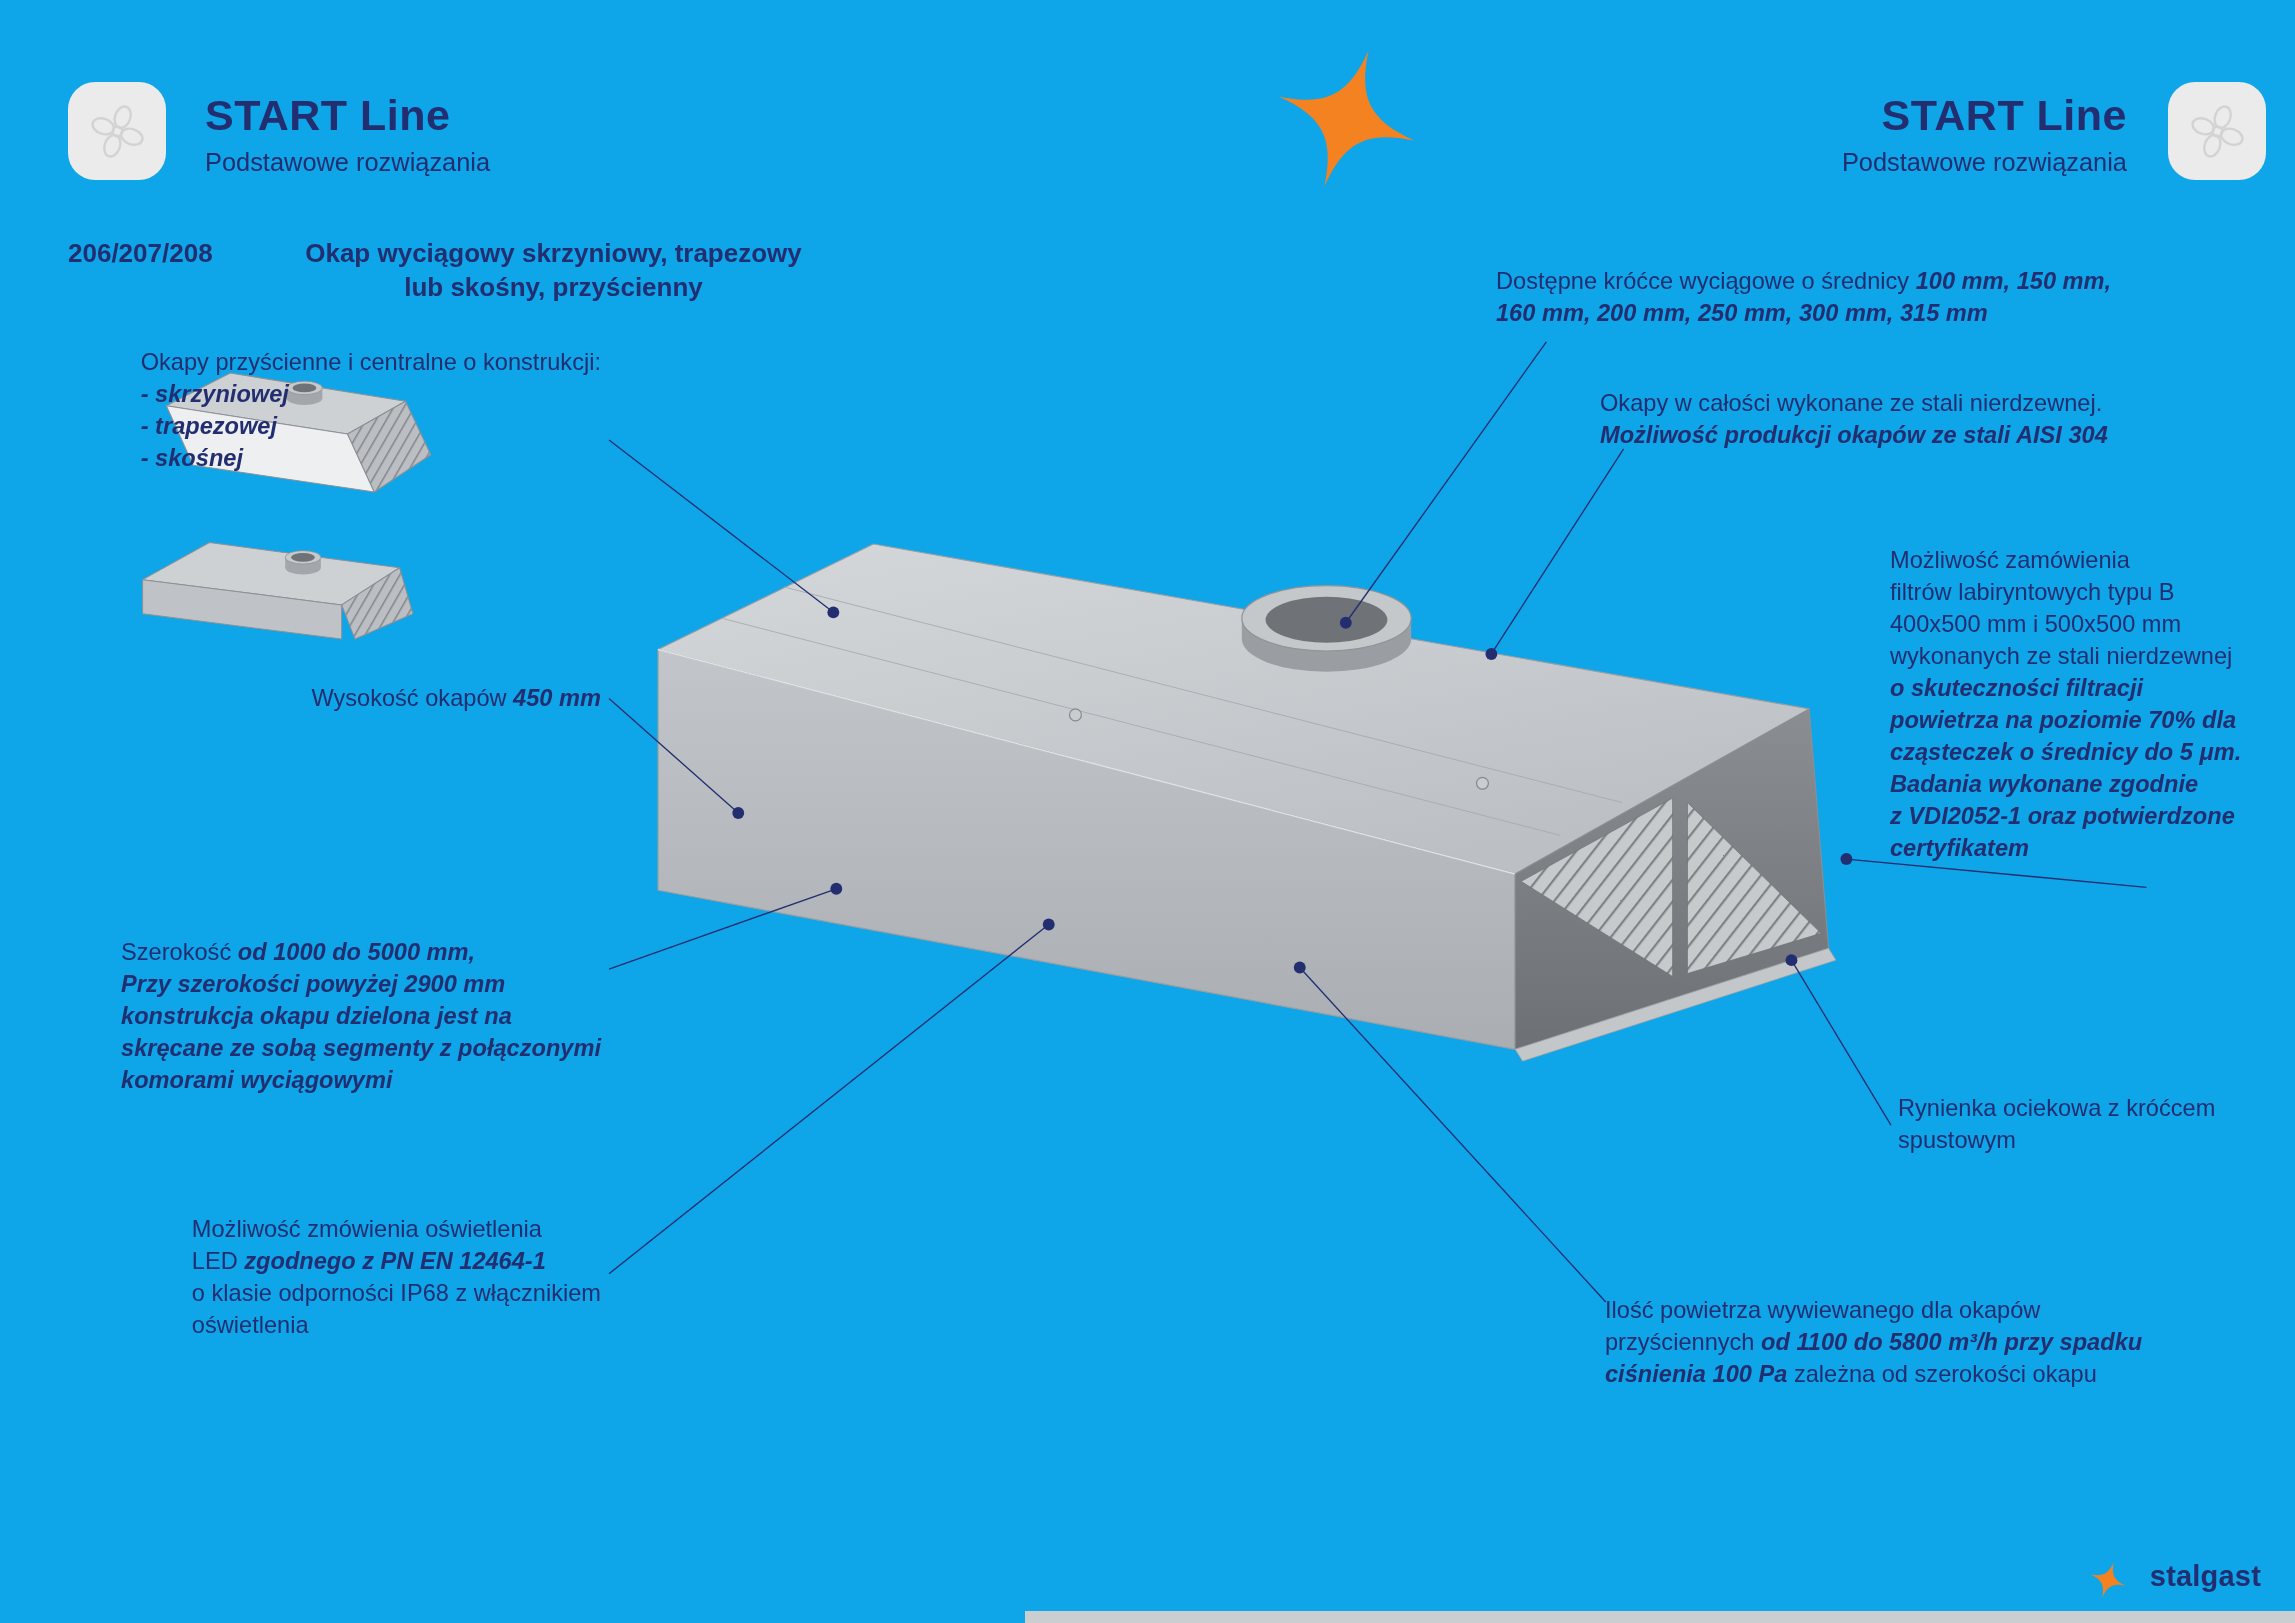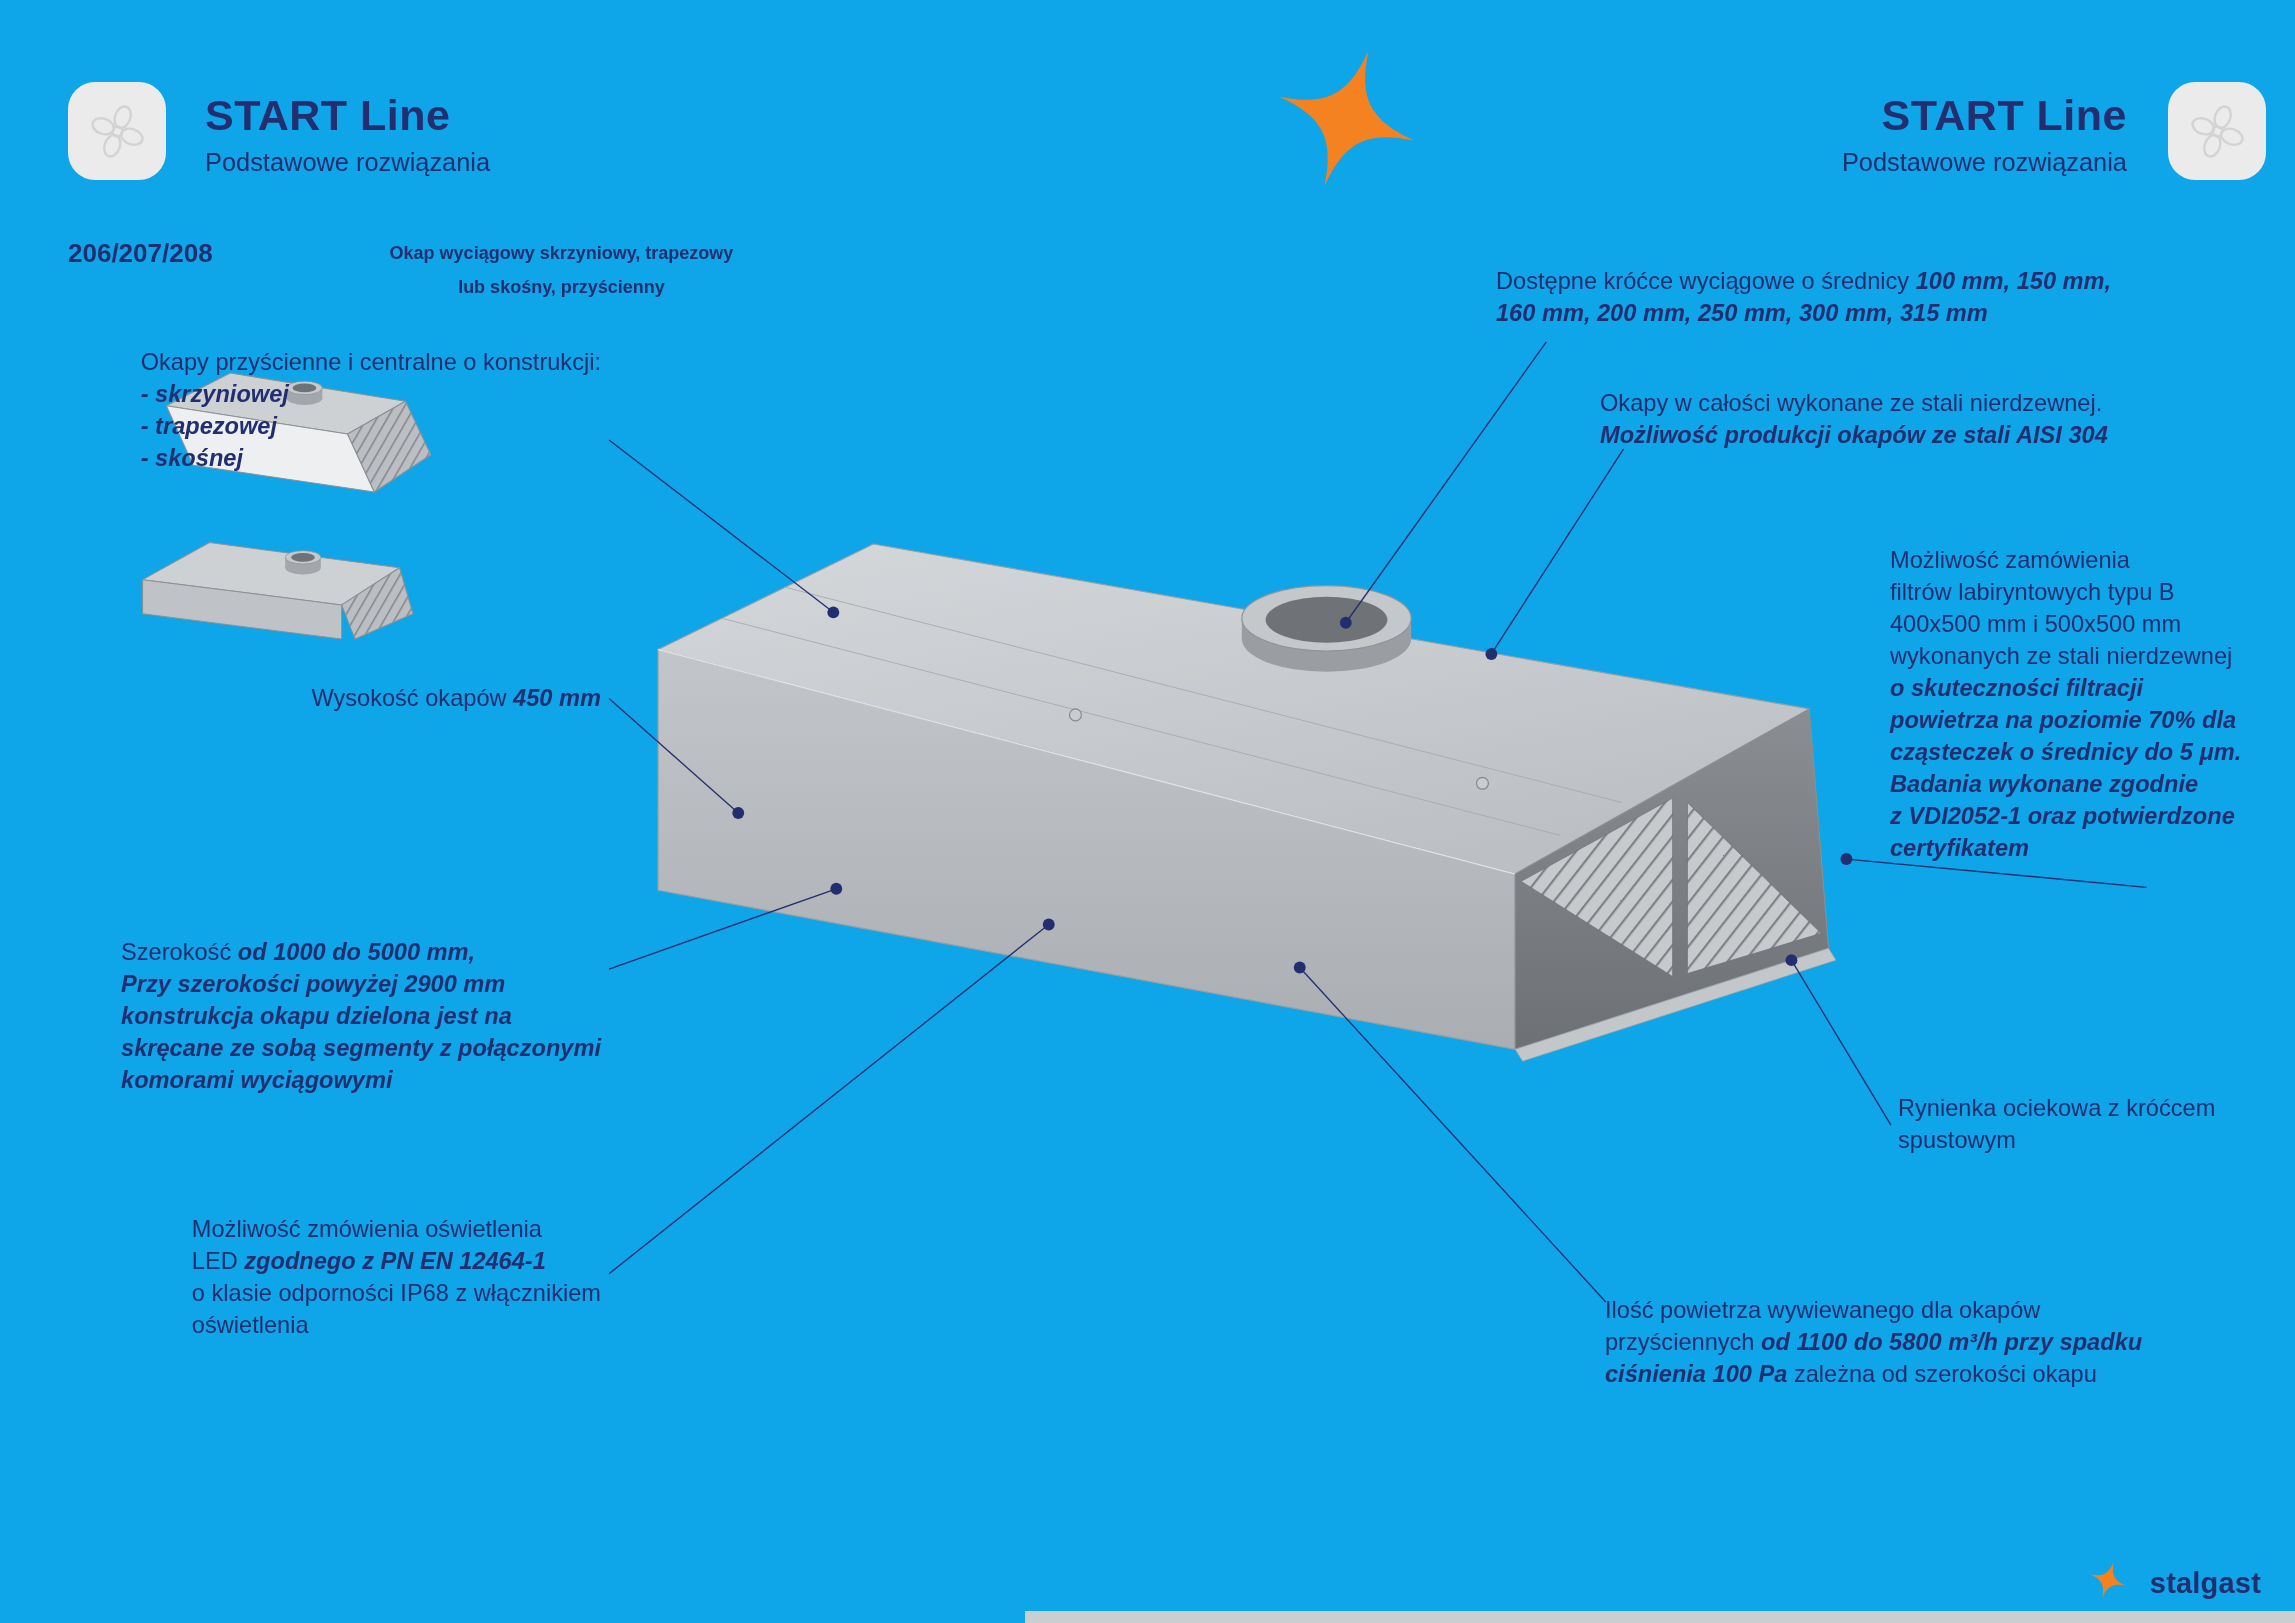--- a/index.html
+++ b/index.html
@@ -11,26 +11,26 @@
   .fan-badge{
     position:absolute;width:98px;height:98px;border-radius:27px;
     background:#ebebeb;display:flex;align-items:center;justify-content:center;
   }
   .brand{position:absolute;}
   .brand.rt{text-align:right;}
   .brand-title{font-size:43px;font-weight:700;line-height:46px;letter-spacing:0.5px;}
   .brand-sub{font-size:25.4px;line-height:28px;margin-top:10.2px;}
   .sparkle{position:absolute;}
   .code{position:absolute;left:68px;top:236px;font-size:26px;font-weight:700;line-height:34px;}
-  .ptitle{position:absolute;left:263px;top:236px;width:597px;text-align:center;
-          font-size:18px;font-weight:700;line-height:34px;}
+  .ptitle{position:absolute;left:255px;top:236px;width:597px;text-align:center;
+          font-size:26px;font-weight:700;line-height:34px;}
   .ann{position:absolute;font-size:23.6px;line-height:32px;}
   .ar{}
   .b{font-weight:700;font-style:italic;}
-  .footer-logo{position:absolute;right:34px;top:1560px;display:flex;align-items:flex-end;gap:22px;}
+  .footer-logo{position:absolute;right:34px;top:1560px;display:flex;align-items:flex-start;gap:22px;}
   .logo-text{font-size:29px;font-weight:700;letter-spacing:0.2px;}
   .scrollbar{position:absolute;left:1025px;right:0;bottom:0;height:12px;background:#cbced1;}
 </style>
 </head>
 <body>
 
 <div class="page">
 
   <svg class="canvas" viewBox="0 0 1545 1092" preserveAspectRatio="none">
     <defs>

